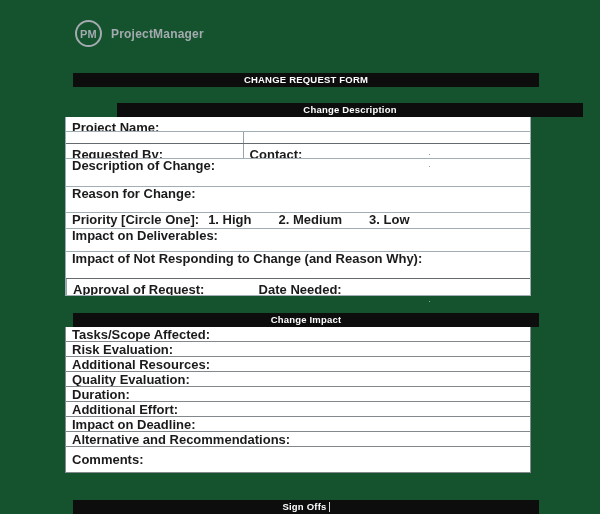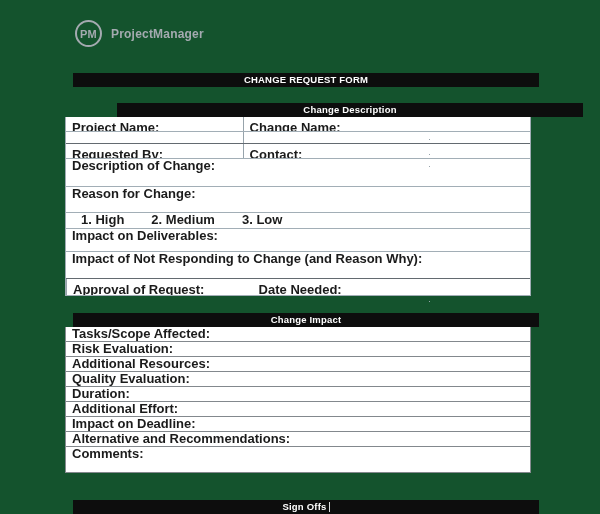--- a/index.html
+++ b/index.html
@@ -35,21 +35,21 @@
   .bar-change-impact{ top: 313px; }
   .bar-sign-offs    { top: 500px; }
   .caret { display: inline-block; width: 1px; height: 10px; background: #d8dadc; margin-left: 2px; }
 
   
   .tbl { position: absolute; left: 65px; width: 466px; background: #ffffff; }
   .tbl1 { top: 117px; border-left: 1px solid #9fabb3; border-right: 1px solid #9fabb3; }
   .tbl2 { top: 327px; border-left: 1px solid #868b90; border-right: 1px solid #868b90; }
 
   .row { display: flex; border-bottom: 1px solid #a2aeb6; }
-  .tbl2 .row { border-bottom: 1px solid #83888d; }
+  .tbl2 .row { border-bottom: 1px solid #83888d; align-items: center; }
   .row.dark { border-bottom: 1px solid #636a70; }
 
   .h15 { height: 15px; } .h12 { height: 12px; } .h28 { height: 28px; text-align: center; }
   .h26 { height: 26px; } .h16 { height: 16px; } .h23 { height: 23px; }
   .h27 { height: 27px; } .h17 { height: 17px; }
 
   .cell { padding: 1px 0 0 6px; overflow: hidden; }
   .c1 { width: 177px; }
   .c2 { width: 187px; border-left: 1px solid #97a3ab; }
   .c3 { width: 101px; border-left: 1px solid #97a3ab; margin-top: 22px; }
@@ -78,21 +78,20 @@
     <span>CHANGE REQUEST FORM</span>
   </div>
 
   <div class="bar bar-change-desc">
     <span>Change Description</span>
   </div>
 
   <div class="tbl tbl1">
     <div class="row h15">
       <div class="cell c1"><span class="lbl">Project Name:</span></div>
-      <div class="cell c2"><span class="lbl">Change Name:</span></div>
       <div class="cell c3"><span class="lbl">Number:</span></div>
     </div>
     <div class="row h12 dark">
       <div class="cell c1"></div>
       <div class="cell c2"></div>
       <div class="cell c3"></div>
     </div>
     <div class="row h15">
       <div class="cell c1"><span class="lbl">Requested By:</span></div>
       <div class="cell c2"><span class="lbl">Contact:</span></div>
@@ -105,20 +104,21 @@
       </div>
     </div>
     <div class="row h26">
       <div class="cell row-flex">
         <span class="lbl">Reason for Change:</span>
         <span class="fill"></span>
       </div>
     </div>
     <div class="row h16">
       <div class="cell row-flex">
+        <span class="lbl">Priority [Circle One]:</span>
         <span class="lbl priority-opt first">1. High</span>
         <span class="lbl priority-opt">2. Medium</span>
         <span class="lbl priority-opt">3. Low</span>
       </div>
     </div>
     <div class="row h23">
       <div class="cell row-flex">
         <span class="lbl">Impact on Deliverables:</span>
         <span class="fill"></span>
       </div>

